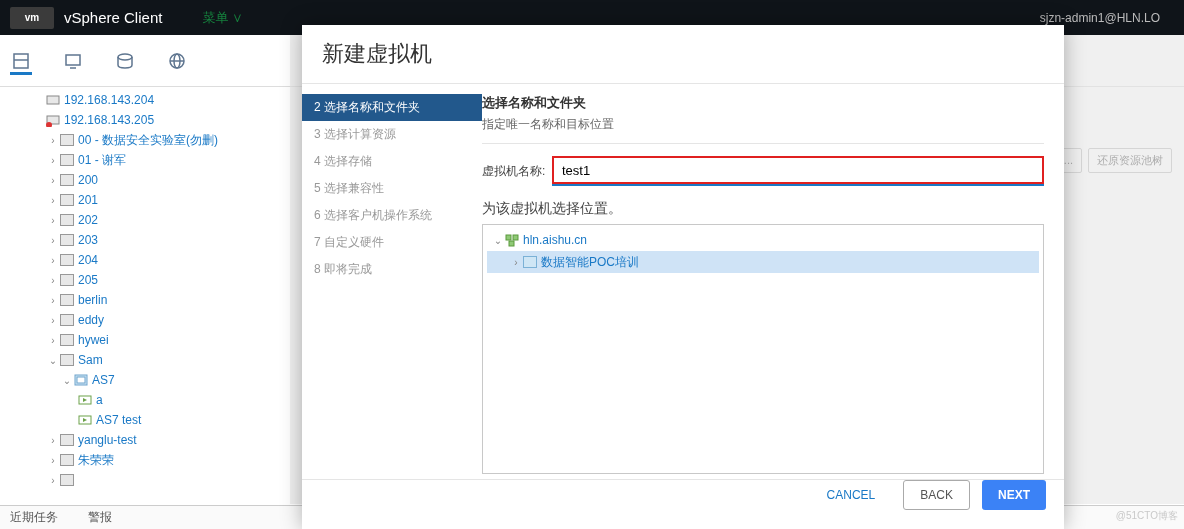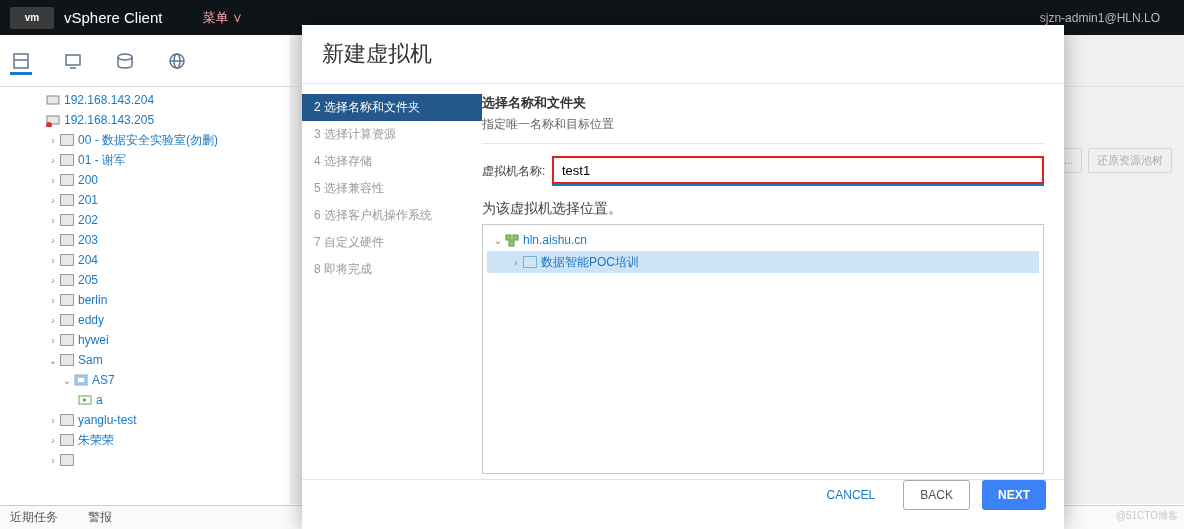--- a/index.html
+++ b/index.html
@@ -2,21 +2,21 @@
 <html><head>
 <meta charset="utf-8">
 <style>
 * { box-sizing: border-box; margin: 0; padding: 0; font-family: "Helvetica Neue", Arial, "Microsoft YaHei", sans-serif; }
 body { width: 1184px; height: 529px; overflow: hidden; background: #fff; position: relative; font-size: 13px; color: #333; }
 
 
 .topbar { height: 35px; background: #0f1419; display: flex; align-items: center; color: #ccc; }
 .logo-box { background: #3b3b3b; width: 44px; height: 22px; margin: 0 10px; display: flex; align-items: center; justify-content: center; font-size: 10px; font-weight: bold; color: #fff; border-radius: 2px; }
 .topbar-title { font-size: 15px; color: #fff; margin-right: 40px; }
-.topbar-menu { color: #fca5a5; font-size: 13px; margin-right: 36px; }
+.topbar-menu { color: #15803d; font-size: 13px; margin-right: 36px; }
 .topbar-right { margin-left: auto; color: #bbb; font-size: 12px; padding-right: 24px; }
 
 
 .iconrow { height: 52px; display: flex; align-items: center; padding-left: 10px; gap: 30px; border-bottom: 1px solid #ddd; }
 .iconrow .ic { width: 22px; height: 22px; color: #5f7690; display: flex; align-items: center; justify-content: center;}
 .iconrow .ic.active { border-bottom: 3px solid #1a79c6; padding-bottom: 3px; margin-bottom: -6px; }
 
 
 .sidebar { position: absolute; left: 0; top: 87px; bottom: 25px; width: 290px; overflow-y: auto; padding: 3px 0; }
 .treeitem { display: flex; align-items: center; height: 20px; color: #1a79c6; font-size: 12px; cursor: pointer; }
@@ -205,20 +205,29 @@
     <span class="label">AS7</span>
   </div>
   <div class="treeitem vm indent3">
     <span class="hosticon">
         <svg width="14" height="14">
           <rect x="1" y="3" width="12" height="8" fill="#fff" stroke="#6da24a"></rect>
           <polygon points="5,5 5,9 9,7" fill="#6da24a"></polygon>
         </svg>
       </span>
     <span class="label">a</span>
+  </div>
+  <div class="treeitem vm indent3">
+    <span class="hosticon">
+        <svg width="14" height="14">
+          <rect x="1" y="3" width="12" height="8" fill="#fff" stroke="#6da24a"></rect>
+          <polygon points="5,5 5,9 9,7" fill="#6da24a"></polygon>
+        </svg>
+      </span>
+    <span class="label">AS7 test</span>
   </div>
   <div class="treeitem indent1">
       <span class="arrow">›</span>
       <span class="fld"></span>
       <span class="label">yanglu-test</span>
     </div>
   <div class="treeitem indent1">
       <span class="arrow">›</span>
       <span class="fld"></span>
       <span class="label">朱荣荣</span>

